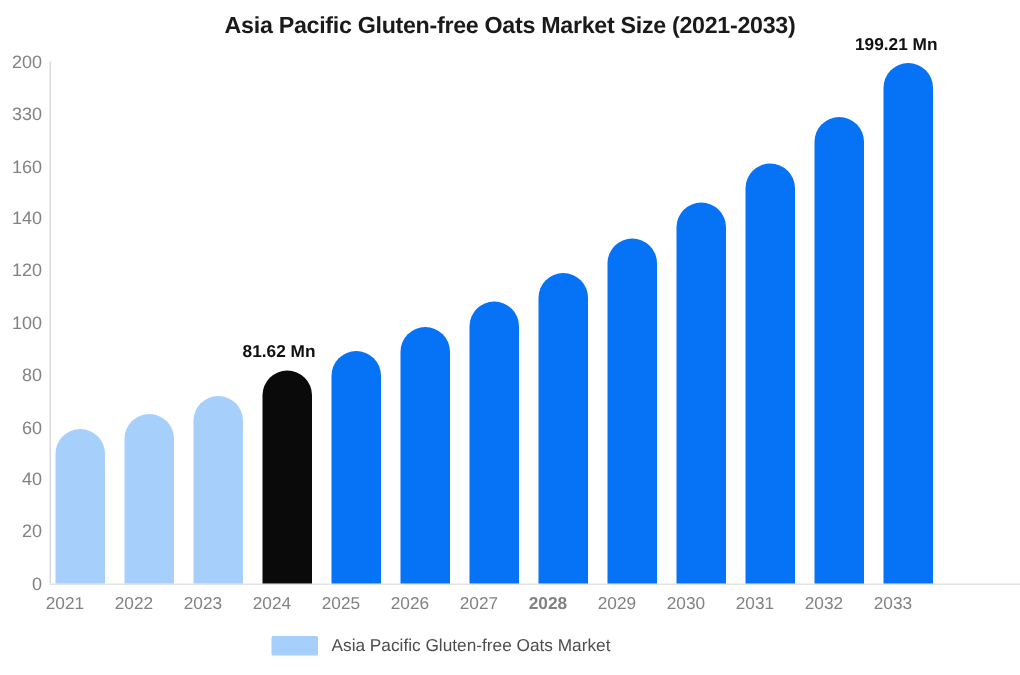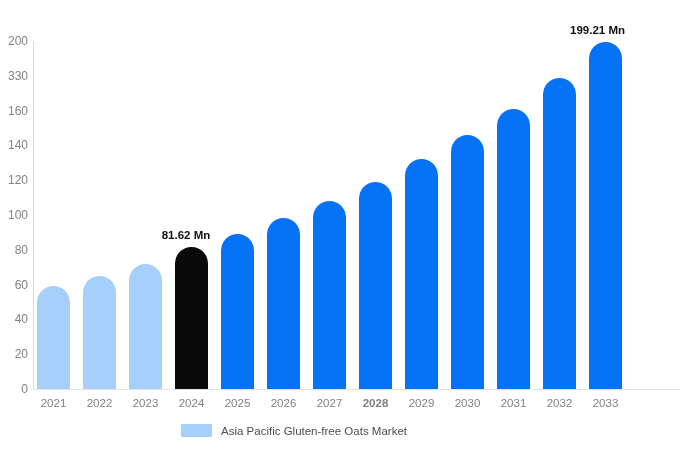--- a/index.html
+++ b/index.html
@@ -104,21 +104,21 @@
     left: auto;
     right: -14px;
     transform: none;
   }
 
   
   .x-tick {
     position: absolute;
     top: 356px;
     width: 46px;
-    text-align: center;
+    text-align: left;
     font-size: 11.5px;
     color: #828282;
     white-space: nowrap;
   }
 
   
   #legend {
     position: absolute;
     left: 0;
     top: 424px;
@@ -139,20 +139,21 @@
     font-size: 11.5px;
     color: #4d4d4d;
     white-space: nowrap;
   }
 </style>
 </head>
 <body>
 
 <div id="chart-root">
 
+  <div id="chart-title">Asia Pacific Gluten-free Oats Market Size (2021-2033)</div>
 
   <div id="y-ticks">
       <div class="y-tick" style="top: 389px; right: auto; left: 0px;">0</div>
       <div class="y-tick" style="top: 354.2px; right: auto; left: 0px;">20</div>
       <div class="y-tick" style="top: 319.4px; right: auto; left: 0px;">40</div>
       <div class="y-tick" style="top: 284.6px; right: auto; left: 0px;">60</div>
       <div class="y-tick" style="top: 249.8px; right: auto; left: 0px;">80</div>
       <div class="y-tick" style="top: 215px; right: auto; left: 0px;">100</div>
       <div class="y-tick" style="top: 180.2px; right: auto; left: 0px;">120</div>
       <div class="y-tick" style="top: 145.4px; right: auto; left: 0px;">140</div>

